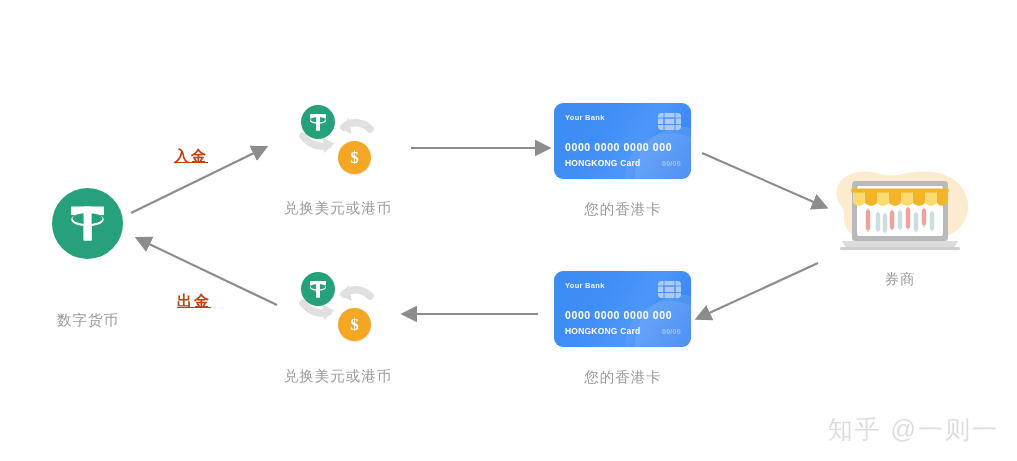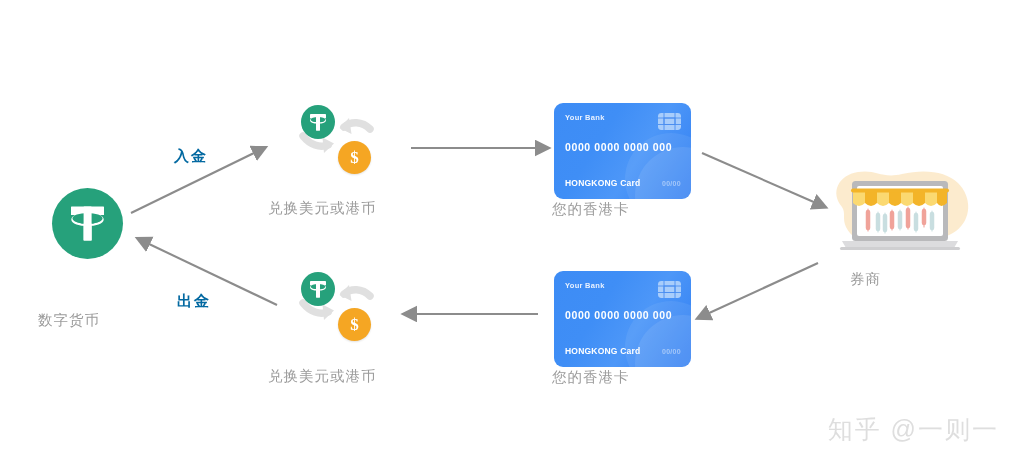--- a/index.html
+++ b/index.html
@@ -19,30 +19,31 @@
   }
   .abs { position: absolute; }
 
   
   .caption {
     position: absolute;
     color: #9b9b9b;
     font-size: 14.5px;
     letter-spacing: 1px;
     white-space: nowrap;
-    text-align: left;
+    text-align: center;
   }
   
   .flow-label {
     position: absolute;
-    color: #0369a1;
+    color: #c2410c;
     font-size: 15px;
     font-weight: bold;
     letter-spacing: 2px;
     white-space: nowrap;
+    text-decoration: underline;
   }
 
   
   .tether-big {
     position: absolute;
     left: 52px;
     top: 188px;
     width: 71px;
     height: 71px;
     border-radius: 50%;
@@ -73,21 +74,21 @@
     font-size: 17px;
     font-weight: bold;
     line-height: 1;
     font-family: "Liberation Serif", serif;
   }
 
   
   .bank-card {
     position: absolute;
     width: 137px;
-    height: 96px;
+    height: 76px;
     border-radius: 9px;
     background: linear-gradient(122deg, #3d8cf5 0%, #3f8ef6 35%, #4d97f8 60%, #2f7df2 100%);
     overflow: hidden;
   }
   .card-gloss1 {
     position: absolute;
     right: -26px;
     top: 30px;
     width: 92px;
     height: 92px;

